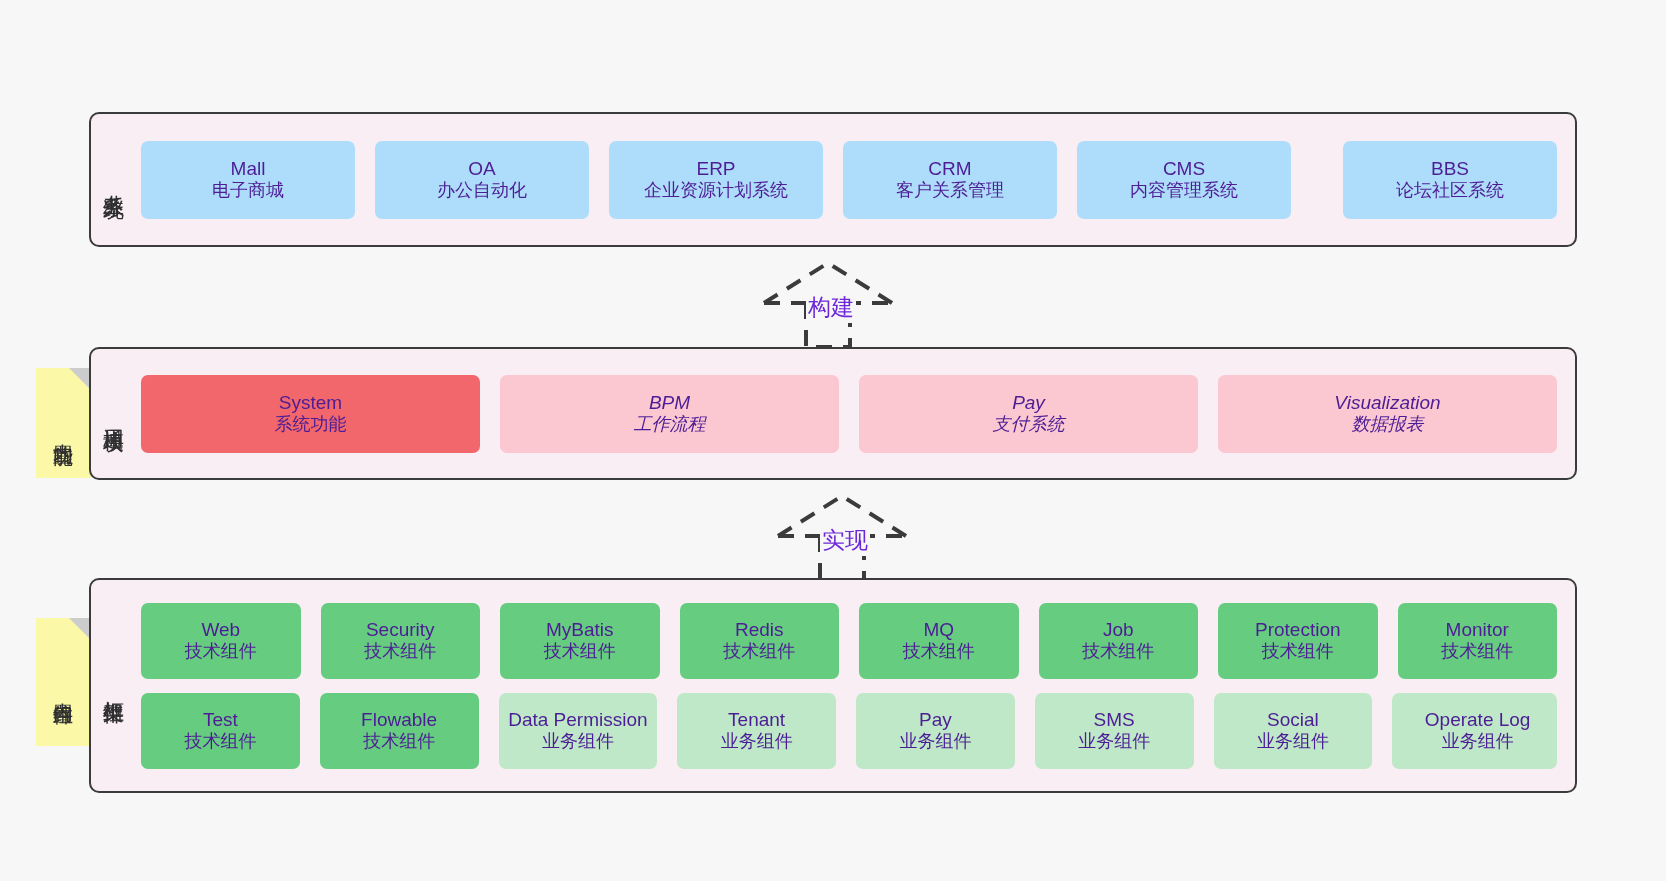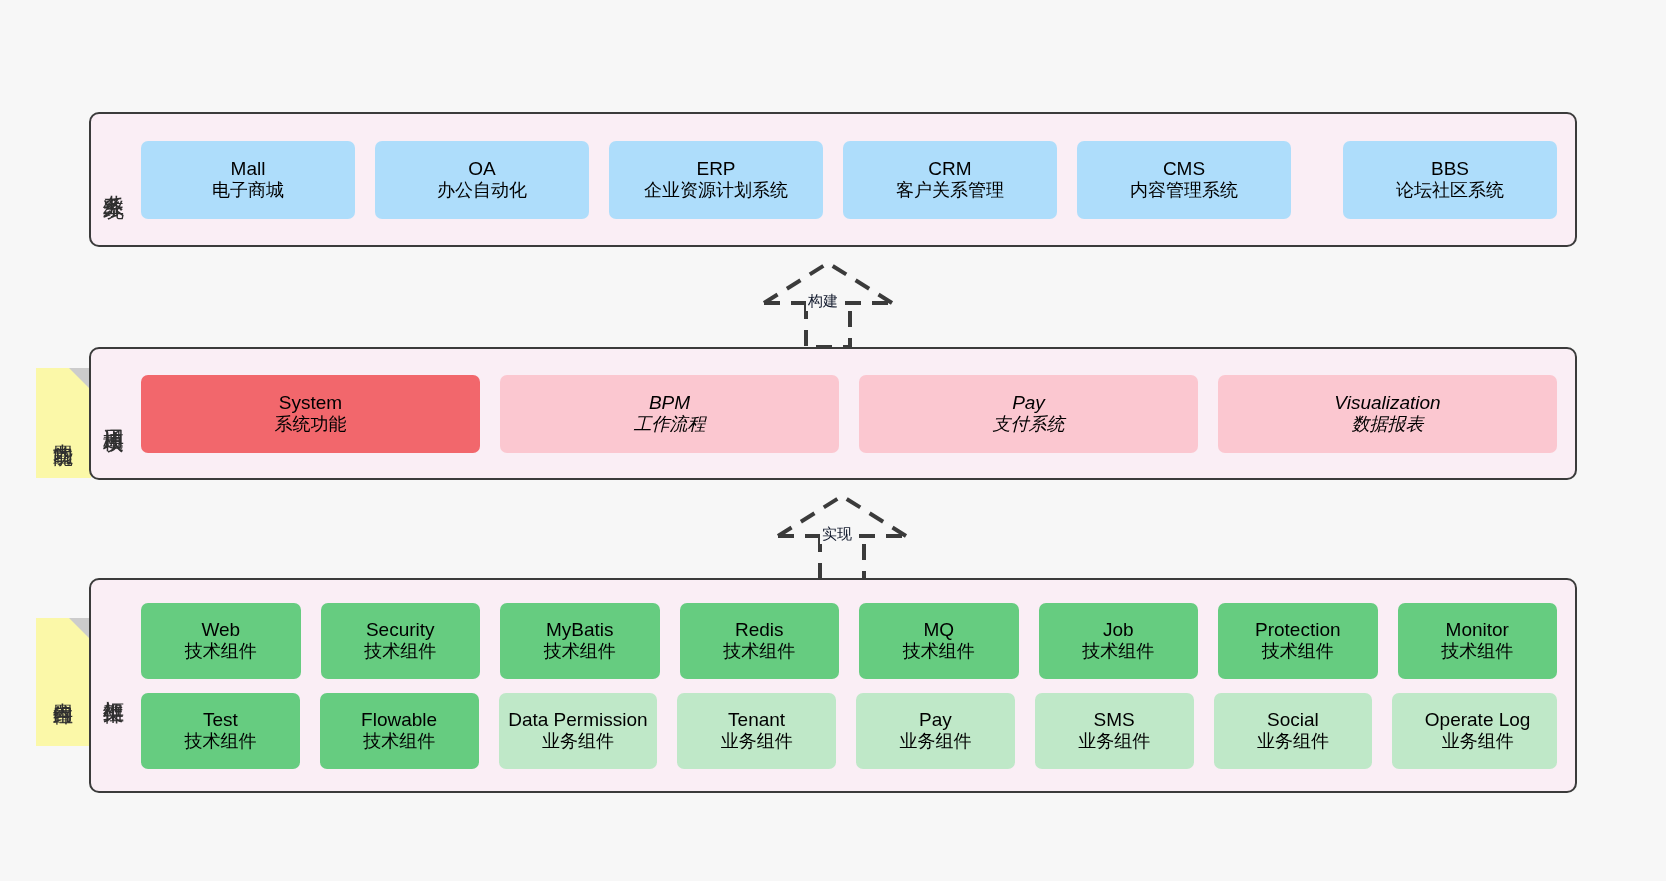--- a/index.html
+++ b/index.html
@@ -71,21 +71,21 @@
     flex: 1 1 0;
     border-radius: 7px;
     display: flex;
     flex-direction: column;
     align-items: center;
     justify-content: center;
     text-align: center;
     box-sizing: border-box;
     padding: 4px 6px;
     line-height: 1.22;
-    color: #000000;
+    color: #4c1d95;
   }
   .card .en { font-size: 19px; }
   .card .cn { font-size: 18px; }
 
   
   .c-blue       { background: #aeddfb; }
   .c-red        { background: #f2676c; }
   .c-pink       { background: #fbc7d0; font-style: italic; }
   .c-green      { background: #66cc80; }
   .c-lightgreen { background: #bfe8c8; }
@@ -118,22 +118,22 @@
     border-top: 22px solid #cccccc;
   }
 
   
   .connector {
     position: absolute;
   }
   .connector svg { display: block; overflow: visible; }
   .connector-label {
     position: absolute;
-    font-size: 15px;
-    color: #0f172a;
+    font-size: 23px;
+    color: #6d28d9;
     background: #f7f7f7;
     padding: 0 2px;
     white-space: nowrap;
     user-select: none;
   }
 </style>
 </head>
 <body>
 
 <div id="canvas">

